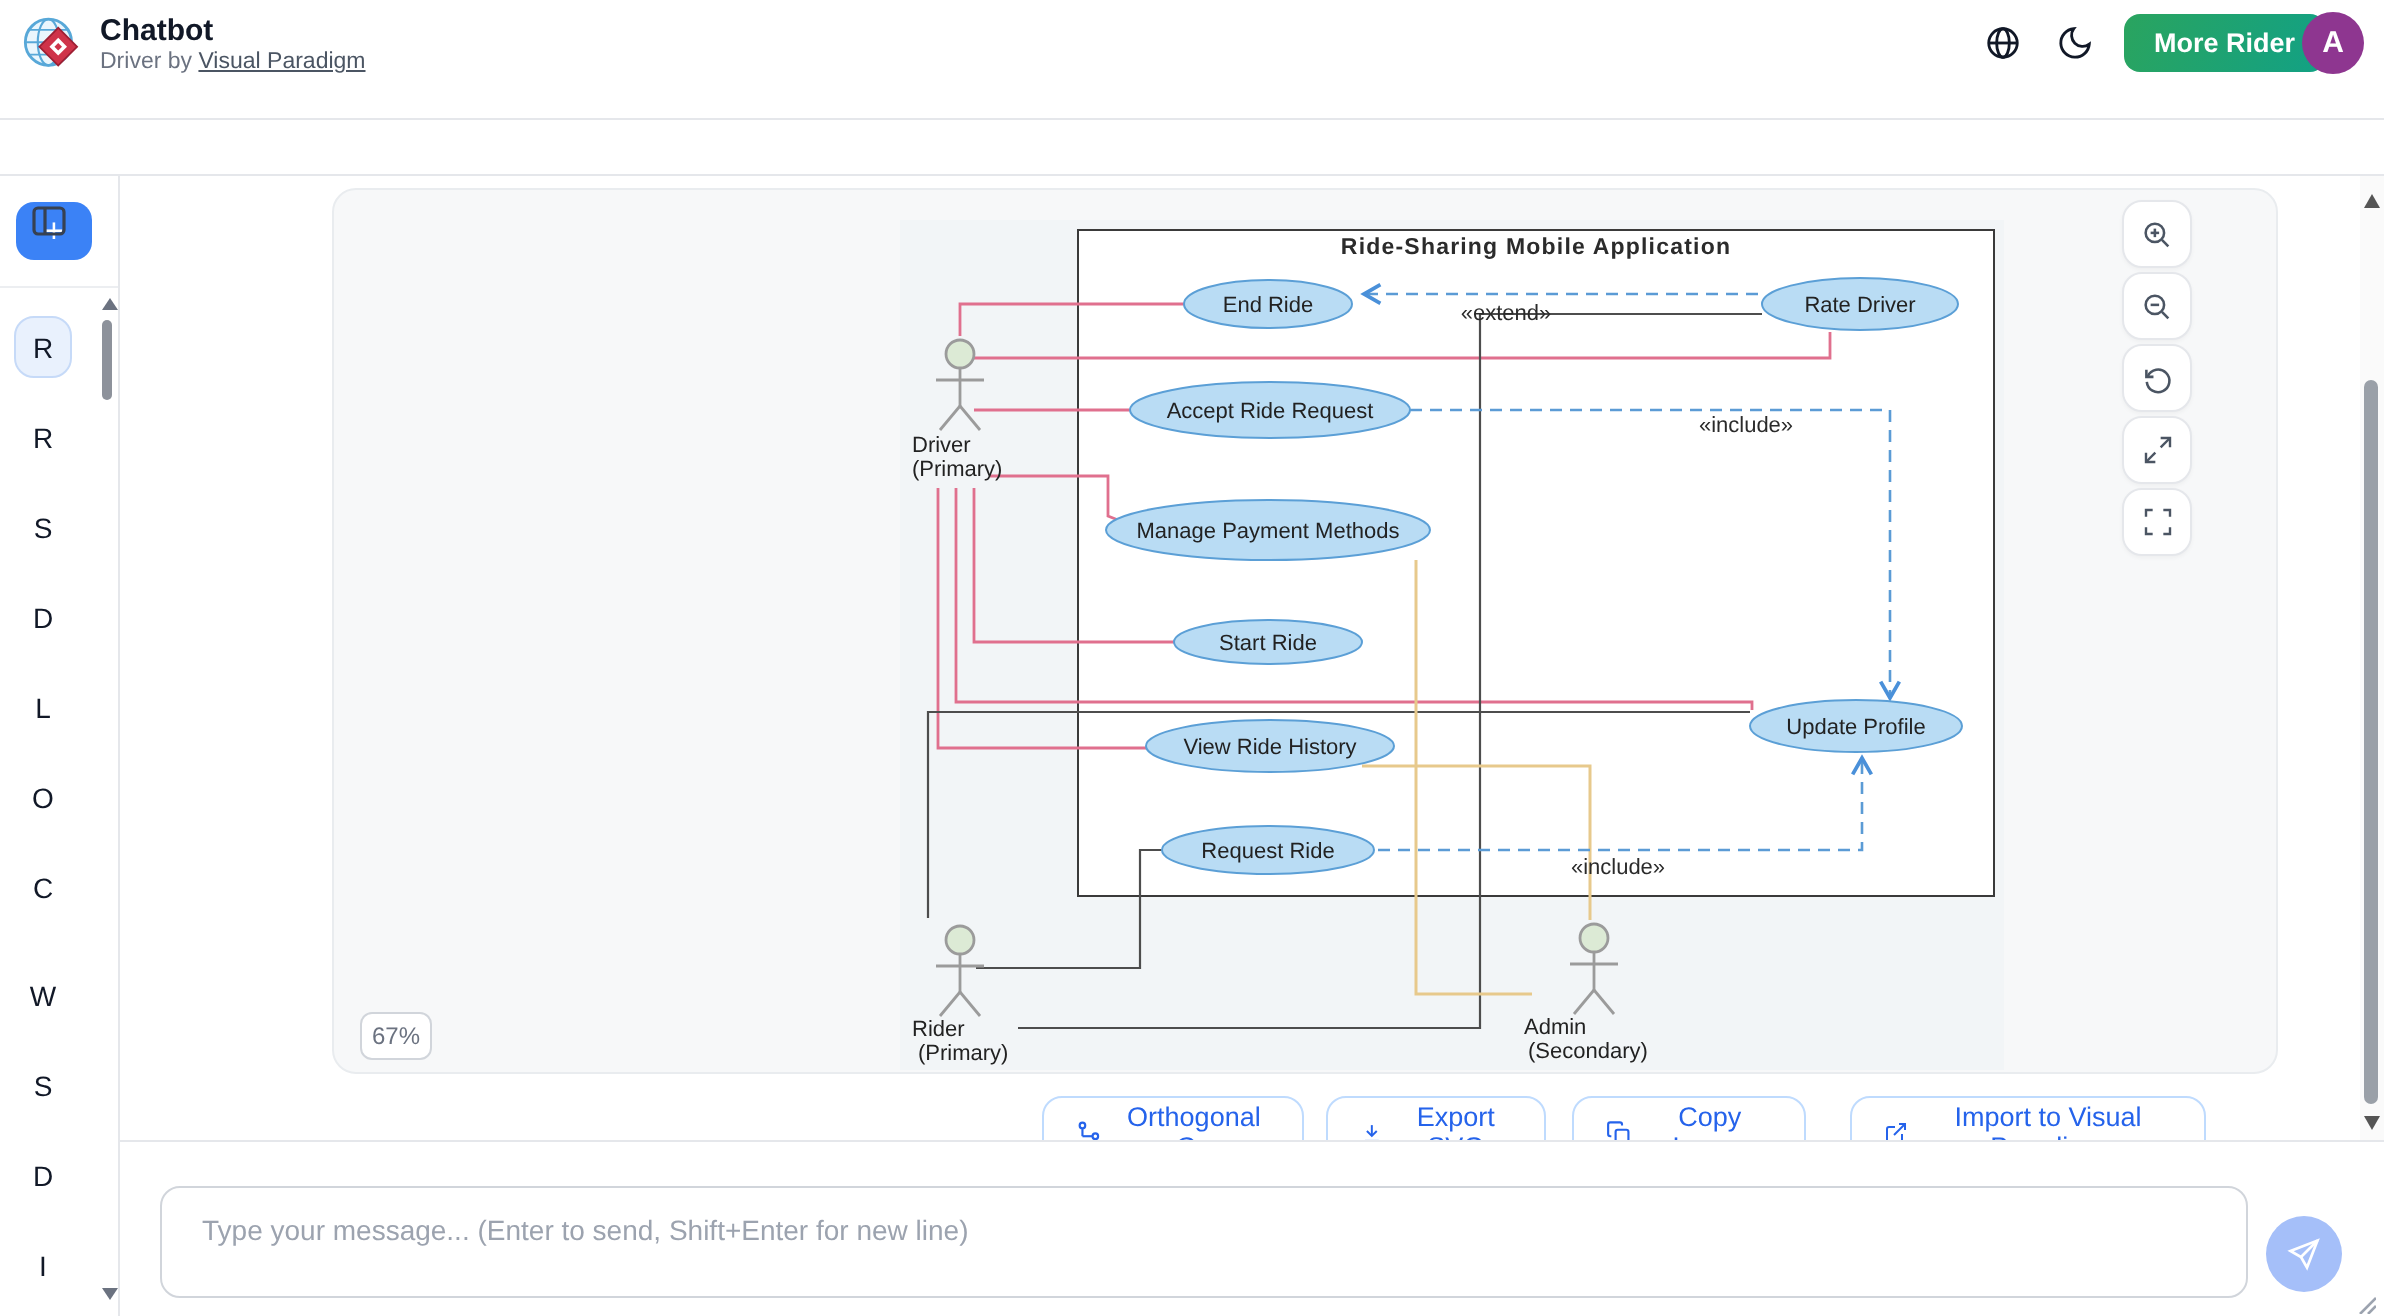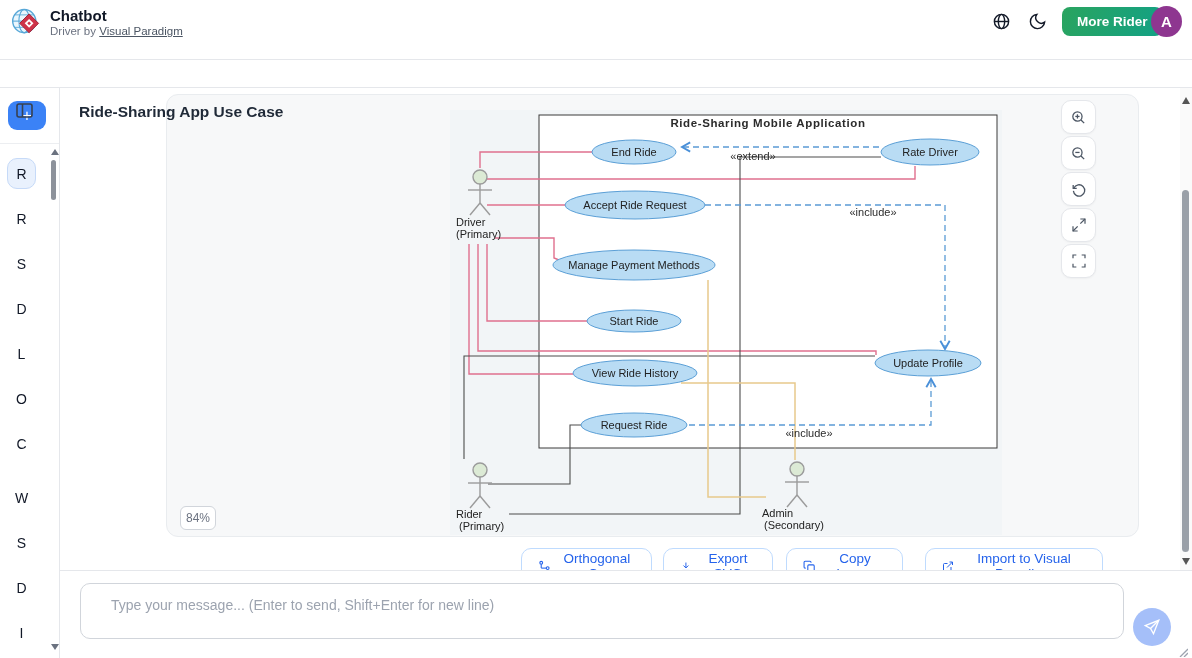--- a/index.html
+++ b/index.html
@@ -47,22 +47,22 @@
   .zctrl { left:1001px; width:35px; height:34px; background:#fff; border:1px solid #e5e7eb; border-radius:10px;
     display:flex; align-items:center; justify-content:center; color:#4b5563; cursor:pointer; box-shadow:0 1px 2px rgba(0,0,0,.04); }
 
   
   .action-btn { top:460px; height:36px; background:#fff; border:1px solid #bfdbfe; border-radius:10px;
     color:#2563eb; font-size:13.5px; font-weight:500; font-family:"Liberation Sans",sans-serif;
     display:flex; align-items:center; gap:8px; padding:0 16px; cursor:pointer; }
 
   
   .footer { left:60px; top:570px; width:1132px; height:88px; background:#fff; border-top:1px solid #e5e7eb; z-index:25; }
-  .composer { left:20px; top:12px; width:1044px; height:56px; border:1px solid #d1d5db; border-radius:10px;
-    background:#fff; resize:none; padding:13px 30px; font-size:14px; font-family:"Liberation Sans",sans-serif; color:#374151; }
+  .composer { left:20px; top:22px; width:1044px; height:56px; border:1px solid #d1d5db; border-radius:10px;
+    background:#fff; resize:none; padding:13px 20px; font-size:14px; font-family:"Liberation Sans",sans-serif; color:#374151; }
   .composer::placeholder { color:#9ca3af; }
   .send-btn { left:1073px; top:37px; width:38px; height:38px; border:none; border-radius:50%; background:#a5bff9;
     display:flex; align-items:center; justify-content:center; cursor:pointer; }
 
   
   .scrollbar { left:1180px; top:88px; width:12px; height:482px; background:#fafafa; z-index:18; }
   svg text { font-family:"Liberation Sans", sans-serif; }
 </style>
 </head>
 <body>
@@ -93,21 +93,20 @@
   </svg>
   <button class="abs more-apps">More Rider</button>
   <div class="abs avatar">A</div>
 </div>
 
 <div class="abs titlebar">
   <svg class="abs toggle-icon" width="17" height="15" viewBox="0 0 17 15">
     <rect x="1" y="1" width="15" height="13" rx="2" fill="none" stroke="currentColor" stroke-width="1.6"></rect>
     <line x1="6.5" y1="1" x2="6.5" y2="14" stroke="currentColor" stroke-width="1.6"></line>
   </svg>
-  <div class="abs page-title">Ride-Sharing App Use Case</div>
 </div>
 
 <div class="abs sidebar">
   <button class="abs new-chat">+</button>
   <div class="abs side-sep"></div>
   <div class="abs side-item active" style="top:70px">R</div>
   <div class="abs side-item" style="top:115px">R</div>
   <div class="abs side-item" style="top:160px">S</div>
   <div class="abs side-item" style="top:205px">D</div>
   <div class="abs side-item" style="top:250px">L</div>
@@ -228,21 +227,21 @@
           <line x1="690" y1="469" x2="690" y2="488"></line>
             <line x1="678" y1="475" x2="702" y2="475"></line>
           <line x1="690" y1="488" x2="680" y2="500"></line>
             <line x1="690" y1="488" x2="700" y2="500"></line>
           <text x="655" y="510" stroke="none" fill="#222">Admin</text>
           <text x="657" y="522" stroke="none" fill="#222">(Secondary)</text>
         </g>
       </g>
     </svg>
 
-    <div class="abs zoom-badge">84%</div>
+    <div class="abs zoom-badge">67%</div>
   </div>
 
   <div class="abs zctrl" style="top:12px">
     <svg width="17" height="17" viewBox="0 0 24 24" fill="none" stroke="currentColor" stroke-width="1.8">
       <circle cx="10.5" cy="10.5" r="6.5"></circle>
         <line x1="15.5" y1="15.5" x2="20" y2="20"></line>
         <line x1="7.5" y1="10.5" x2="13.5" y2="10.5"></line>
         <line x1="10.5" y1="7.5" x2="10.5" y2="13.5"></line>
     </svg>
   </div>

